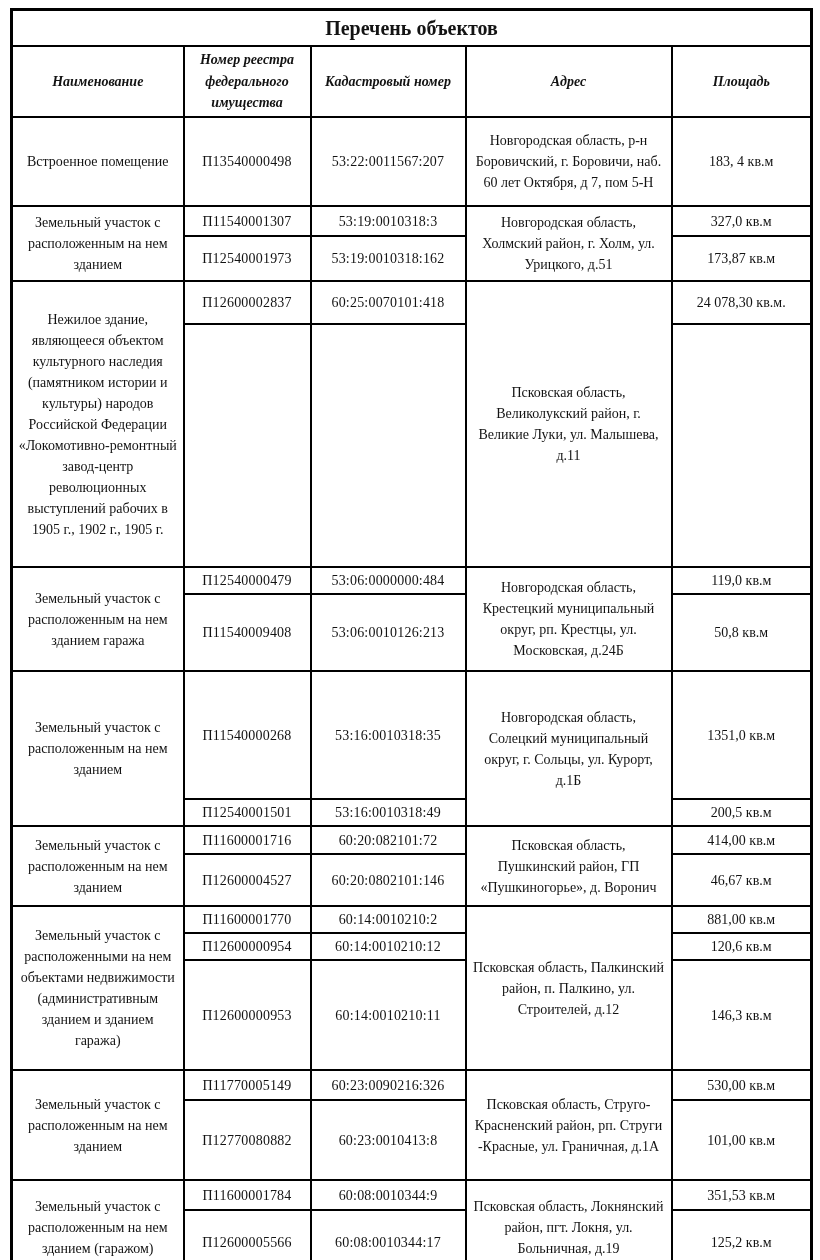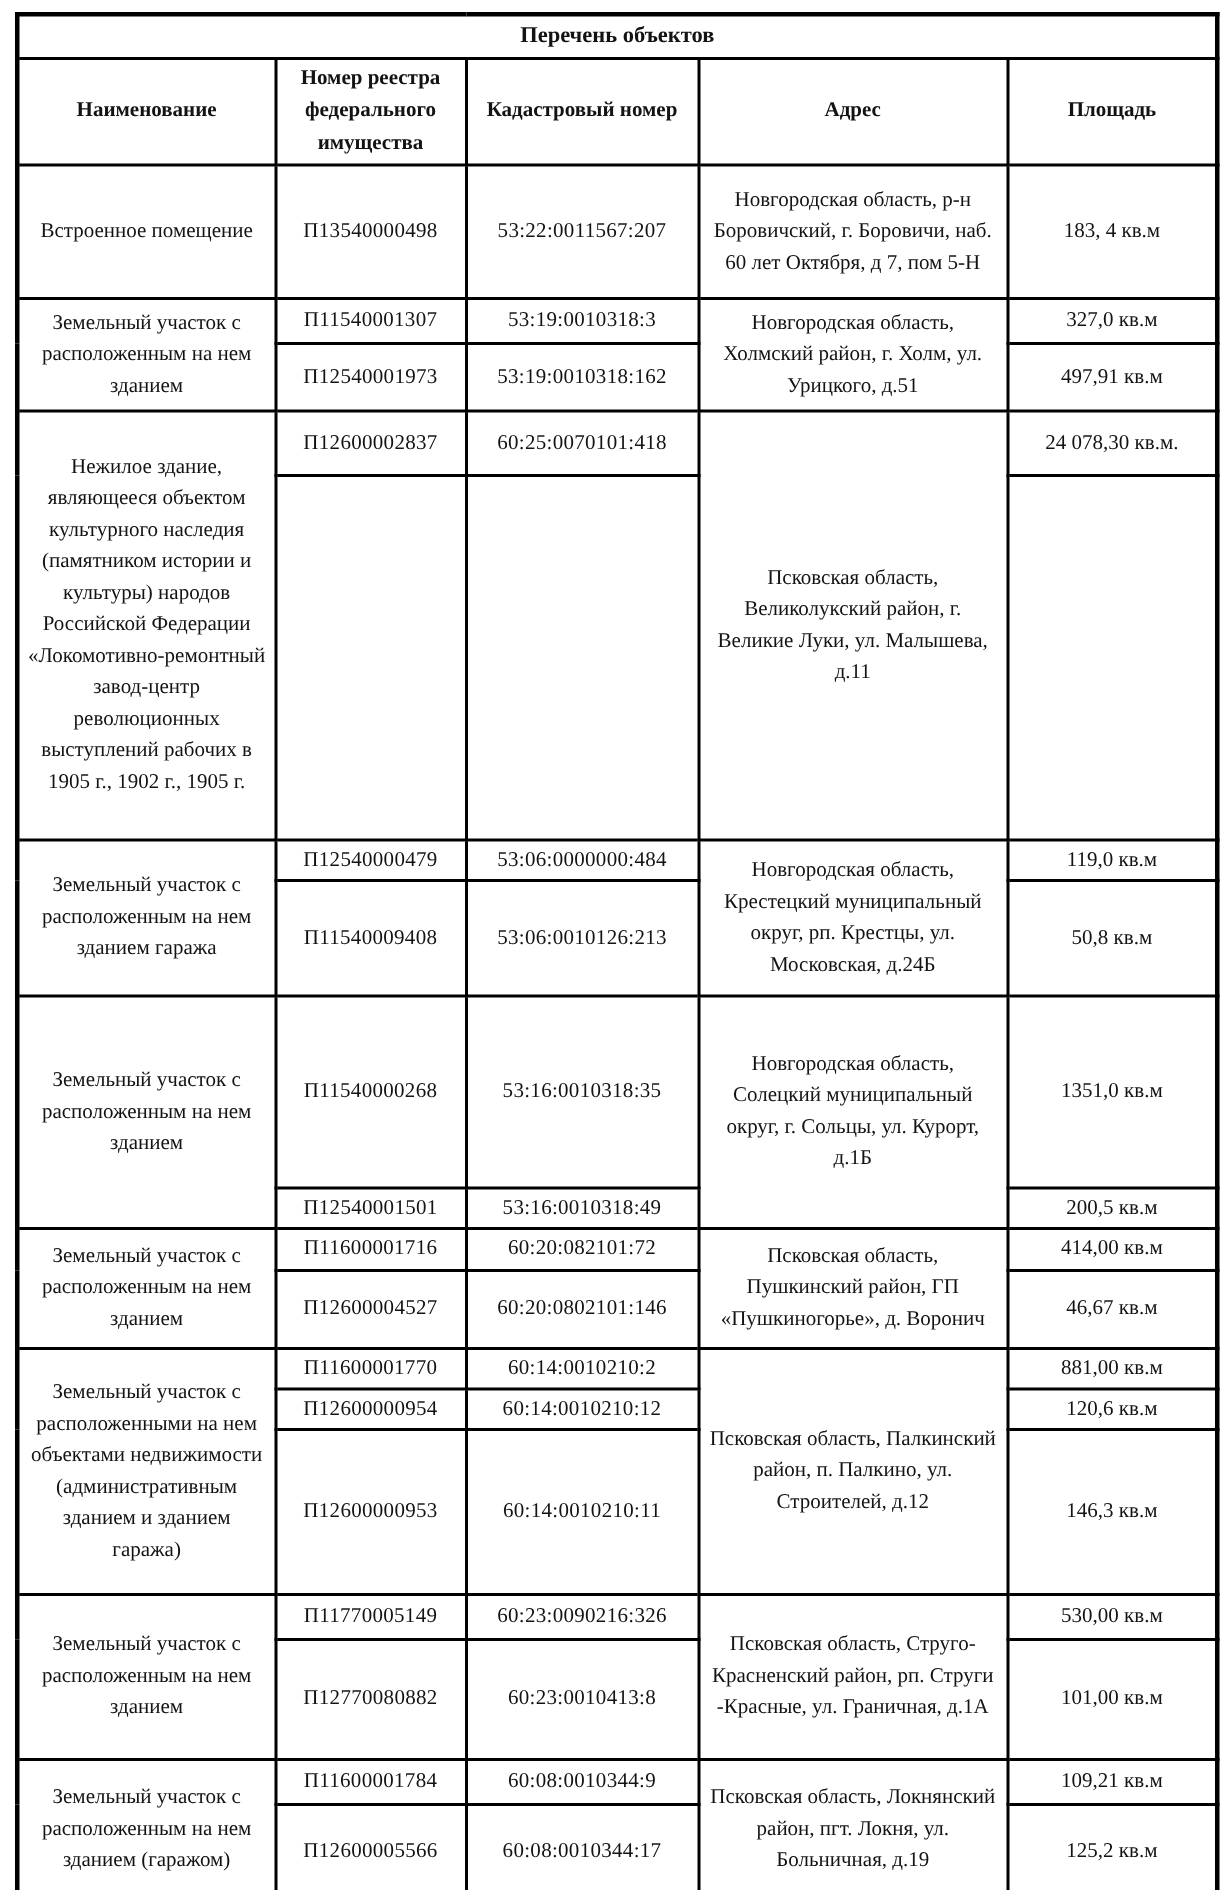--- a/index.html
+++ b/index.html
@@ -13,22 +13,22 @@
     width:800px; table-layout:fixed; border-collapse:collapse;
     border:3px solid #000;
   }
   td {
     border:2px solid #000;
     text-align:center; vertical-align:middle;
     font-size:14px; line-height:1.5;
     padding:2px 5px; overflow:hidden;
     word-wrap:break-word;
   }
-  td.title-cell { font-weight:bold; font-size:15px; padding:2px; }
-  tr.header-row td { font-weight:bold; line-height:1.55; }
+  td.title-cell { font-weight:bold; font-size:20px; padding:2px; }
+  tr.header-row td { font-weight:bold; line-height:1.55;font-style:italic; }
   td.num { letter-spacing:0.2px;text-align:center; }
 </style>
 </head>
 <body>
 
 <div class="page">
   <table class="objects-table">
     <colgroup>
       <col style="width:172px">
       <col style="width:127px">
@@ -61,21 +61,21 @@
     <tr style="height:30px">
       <td rowspan="2">Земельный участок с расположенным на нем зданием</td>
       <td class="num">П11540001307</td>
       <td class="num">53:19:0010318:3</td>
       <td rowspan="2">Новгородская область, Холмский район, г. Холм, ул. Урицкого, д.51</td>
       <td>327,0 кв.м</td>
     </tr>
     <tr style="height:45px">
       <td class="num">П12540001973</td>
       <td class="num">53:19:0010318:162</td>
-      <td>497,91 кв.м</td>
+      <td>173,87 кв.м</td>
     </tr>
 
     <tr style="height:43px">
       <td rowspan="2">Нежилое здание, являющееся объектом культурного наследия (памятником истории и культуры) народов Российской Федерации «Локомотивно-ремонтный завод-центр революционных выступлений рабочих в 1905 г., 1902 г., 1905 г.</td>
       <td class="num">П12600002837</td>
       <td class="num">60:25:0070101:418</td>
       <td rowspan="2">Псковская область, Великолукский район, г. Великие Луки, ул. Малышева, д.11</td>
       <td>24 078,30 кв.м.</td>
     </tr>
     <tr style="height:243px">
@@ -152,21 +152,21 @@
       <td class="num">П12770080882</td>
       <td class="num">60:23:0010413:8</td>
       <td>101,00 кв.м</td>
     </tr>
 
     <tr style="height:30px">
       <td rowspan="2">Земельный участок с расположенным на нем зданием (гаражом)</td>
       <td class="num">П11600001784</td>
       <td class="num">60:08:0010344:9</td>
       <td rowspan="2">Псковская область, Локнянский район, пгт. Локня, ул. Больничная, д.19</td>
-      <td>109,21 кв.м</td>
+      <td>351,53 кв.м</td>
     </tr>
     <tr style="height:65px">
       <td class="num">П12600005566</td>
       <td class="num">60:08:0010344:17</td>
       <td>125,2 кв.м</td>
     </tr>
   </tbody>
     </table>
 
 </div>

